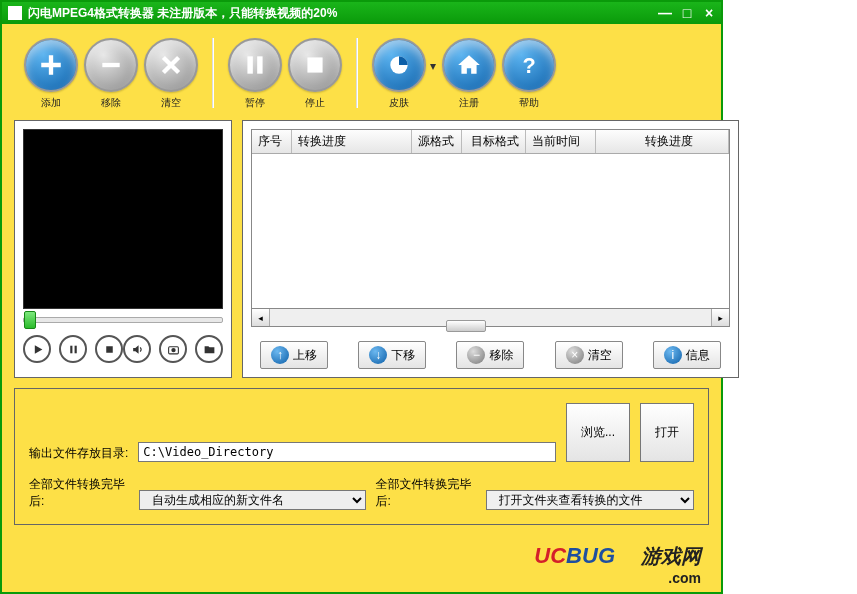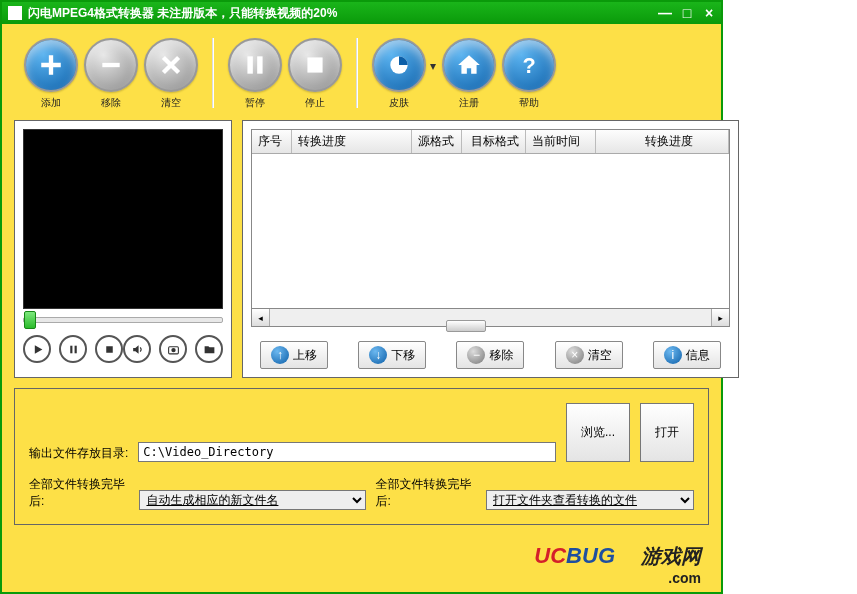--- a/index.html
+++ b/index.html
@@ -46,21 +46,21 @@
 
 .list-actions { display: flex; gap: 12px; margin-top: 14px; justify-content: space-around; }
 .act-btn { display:flex; align-items:center; gap:4px; padding: 4px 10px; border: 1px solid #888; background: linear-gradient(#fff,#e4e4e4); cursor:pointer; font-size:12px; border-radius:2px; }
 .act-icon { width:18px; height:18px; border-radius:50%; display:flex;align-items:center;justify-content:center; }
 .act-icon.blue { background: radial-gradient(circle at 35% 30%,#6cb8f0,#0d5fa8); color:#fff; }
 .act-icon.gray { background: radial-gradient(circle at 35% 30%,#ddd,#777); color:#fff; }
 
 .bottom-panel { margin: 0 12px 6px; border: 1px solid #666; padding: 14px 14px; display:flex; flex-direction:column; gap:14px; }
 .form-row { display:flex; align-items:flex-end; gap:10px; font-size:12px; }
 .form-row input[type=text] { flex:1; border:1px solid #777; padding:2px 4px; font-family: monospace; font-size:12px; height:20px; }
-.form-row select { border:1px solid #777; padding:1px 2px; font-size:12px; height:20px;text-decoration:underline; }
+.form-row select { border:1px solid #777; padding:1px 8px; font-size:12px; height:20px; }
 .btn { padding: 20px 14px; border:1px solid #777; background:linear-gradient(#fff,#e4e4e4); cursor:pointer; font-size:12px; }
 .watermark { position:absolute; right:20px; bottom:6px; font-style:italic; font-weight:bold; font-size:22px; }
 .watermark .uc { color:#d4202a; } .watermark .bug { color:#1e4fa0; } .watermark .cn { color:#222; font-size:20px; font-family: "STXingkai", cursive; margin-left: 26px; }
 .watermark .com { display:block; text-align:right; color:#222; font-size:14px; font-style:normal; }
 </style>
 </head>
 <body>
 
 <div class="window">
   <div class="titlebar">

